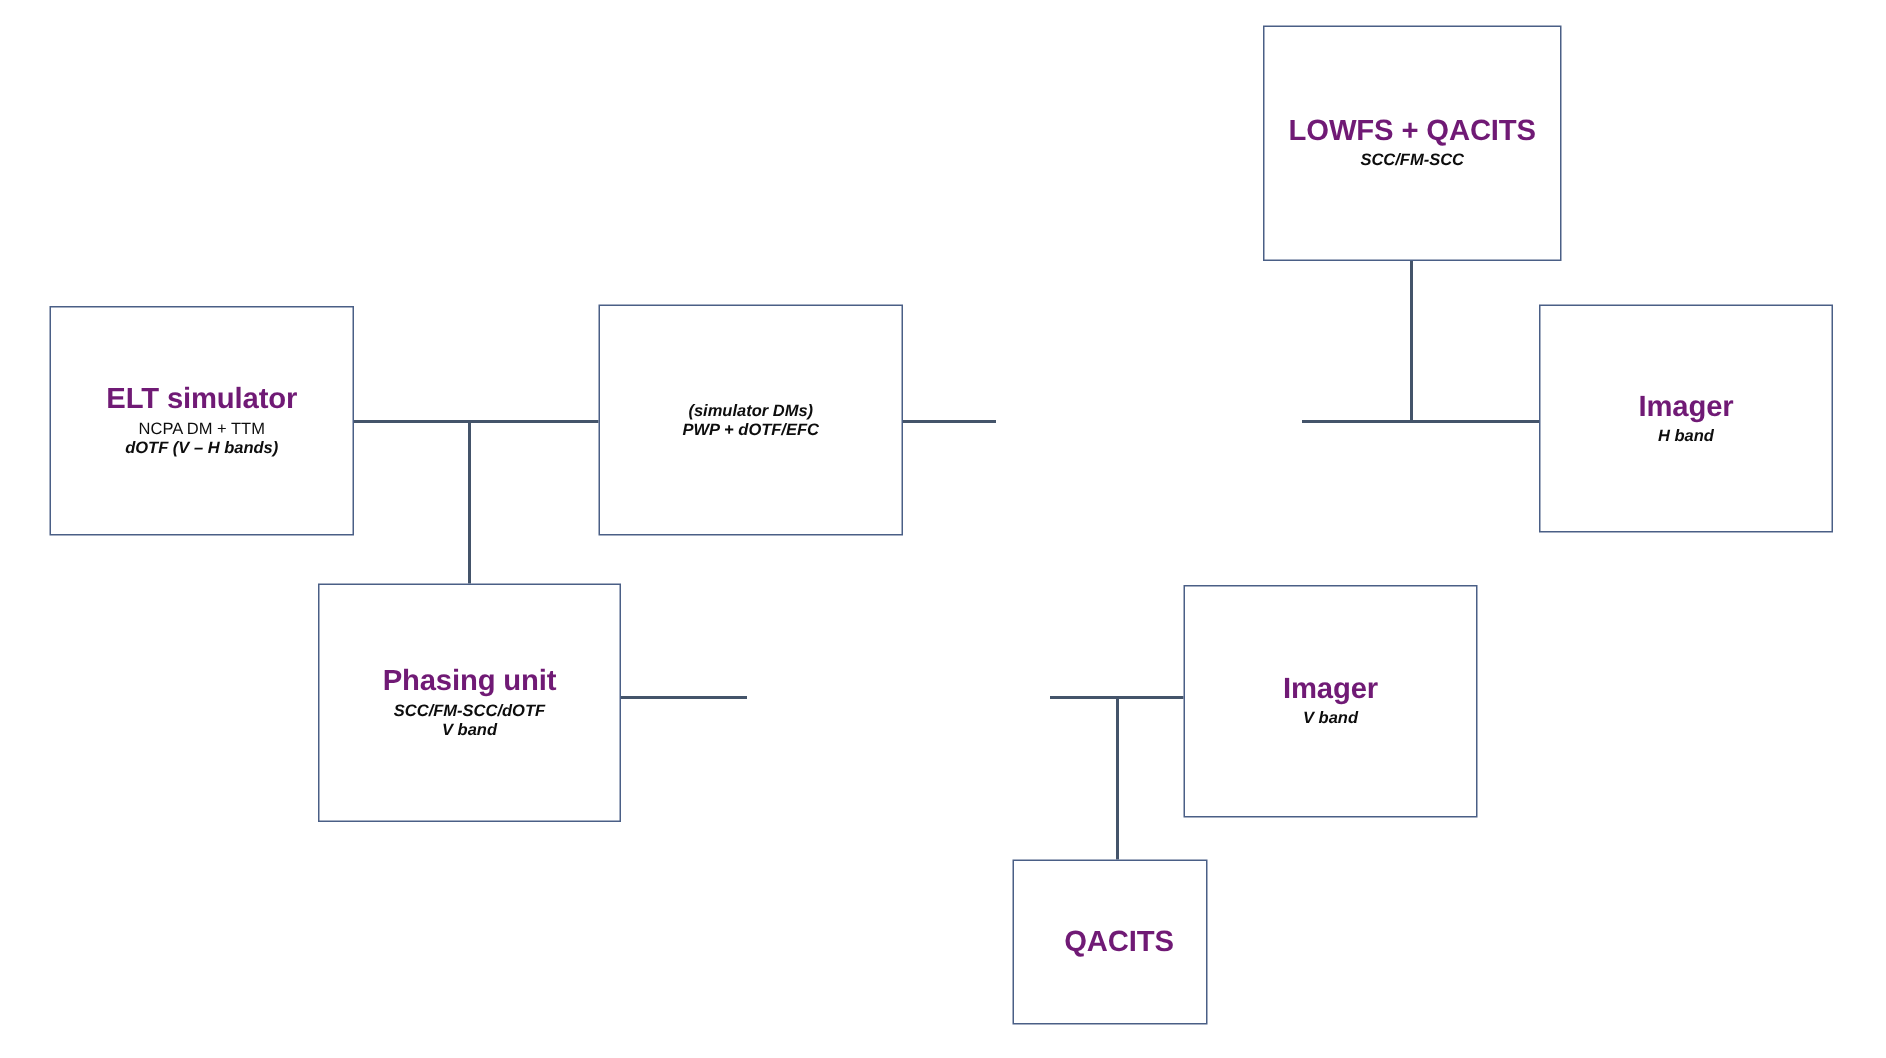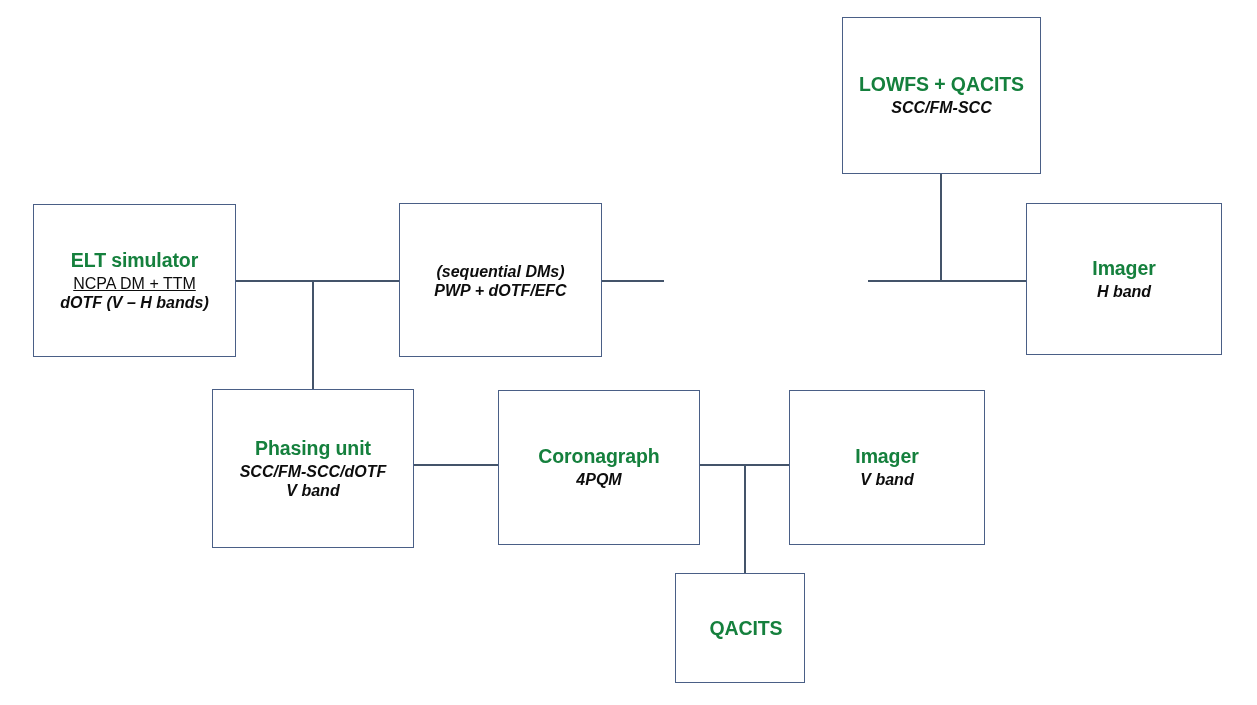--- a/index.html
+++ b/index.html
@@ -44,38 +44,37 @@
     align-items: center;
     justify-content: center;
     text-align: center;
     padding: 4px 6px;
     z-index: 2;
   }
   .node .title {
     font-weight: bold;
     font-size: 19.5px;
     line-height: 1.18;
-    color: #15803d;
+    color: #701a75;
     letter-spacing: -0.1px;
     white-space: pre-line;
   }
   .node .sub {
-    font-size: 16px;
+    font-size: 11px;
     line-height: 1.2;
     color: #0d0d0d;
     margin-top: 2px;
   }
   .node .sub.ital {
     font-style: italic;
     font-weight: 600;
   }
   .node .sub.plain {
     font-style: normal;
     font-weight: 500;
-    text-decoration: underline;
   }
   .node .sub + .sub {
     margin-top: 0px;
   }
 </style>
 </head>
 <body>
 
 <div id="canvas">
 
@@ -102,40 +101,36 @@
     <div class="sub ital">SCC/FM-SCC</div>
   </div>
 
   <div class="node" style="left:33px; top:204px; width:203px; height:153px;">
     <div class="title">ELT simulator</div>
     <div class="sub plain">NCPA DM + TTM</div>
     <div class="sub ital">dOTF (V – H bands)</div>
   </div>
 
   <div class="node" style="left:399px; top:203px; width:203px; height:154px;">
-    <div class="sub ital">(sequential DMs)</div>
+    <div class="sub ital">(simulator DMs)</div>
     <div class="sub ital">PWP + dOTF/EFC</div>
   </div>
 
 
   <div class="node" style="left:1026px; top:203px; width:196px; height:152px;">
     <div class="title">Imager</div>
     <div class="sub ital">H band</div>
   </div>
 
   <div class="node" style="left:212px; top:389px; width:202px; height:159px;">
     <div class="title">Phasing unit</div>
     <div class="sub ital">SCC/FM-SCC/dOTF</div>
     <div class="sub ital">V band</div>
   </div>
 
-  <div class="node" style="left:498px; top:390px; width:202px; height:155px;">
-    <div class="title">Coronagraph</div>
-    <div class="sub ital">4PQM</div>
-  </div>
 
   <div class="node" style="left:789px; top:390px; width:196px; height:155px;">
     <div class="title">Imager</div>
     <div class="sub ital">V band</div>
   </div>
 
   <div class="node" style="left:675px; top:573px; width:130px; height:110px;padding-left:18px;">
     <div class="title">QACITS</div>
   </div>
 

